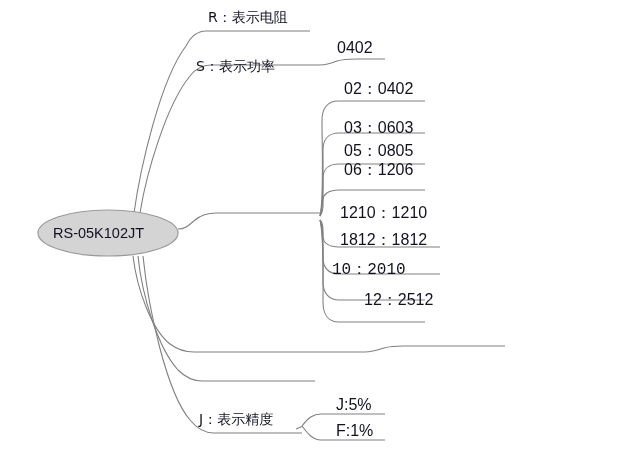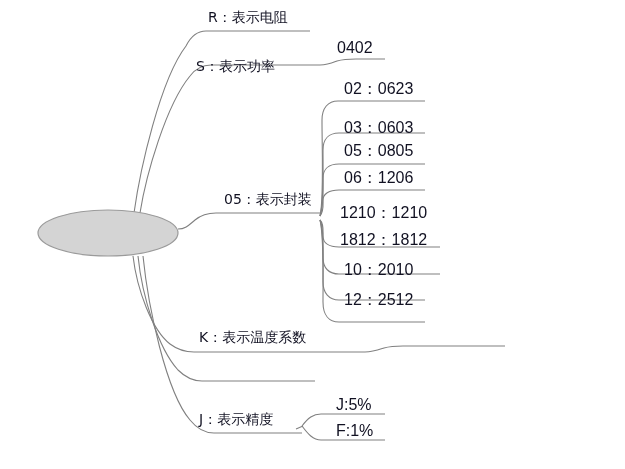--- a/index.html
+++ b/index.html
@@ -95,38 +95,37 @@
 
     <path class="branch-line" d="M 302,426 C 308,418 313,414 321,414 L 385,414"></path>
 
     <path class="branch-line" d="M 302,426 C 308,434 313,440 321,440 L 385,440"></path>
 
     <path class="branch-line" d="M 296,429 L 303,426"></path>
 
     <ellipse class="root-ellipse" cx="108" cy="233" rx="70" ry="23"></ellipse>
   </svg>
 
+  <div class="root-label" style="left:53px; top:225px;">RS-05K102JT</div>
 
   <div class="mm-label cjk" style="left:208px; top:10px;text-align:center;">R：表示电阻</div>
 
   <div class="mm-label cjk" style="left:196px; top:44px;margin-top:15px;">S：表示功率</div>
 
   <div class="mm-label num" style="left:337px; top:40px;">0402</div>
 
-  <div class="mm-label cjk" style="left:224px; top:192px;">05：表示封装</div>
 
-  <div class="mm-label num" style="left:344px; top:81px;">02：0623</div>
+  <div class="mm-label num" style="left:344px; top:81px;">02：0402</div>
   <div class="mm-label num" style="left:344px; top:120px;">03：0603</div>
   <div class="mm-label num" style="left:344px; top:143px;">05：0805</div>
-  <div class="mm-label num" style="left:344px; top:170px;">06：1206</div>
+  <div class="mm-label num" style="left:344px; top:162px;">06：1206</div>
   <div class="mm-label num" style="left:340px; top:205px;">1210：1210</div>
   <div class="mm-label num" style="left:340px; top:232px;">1812：1812</div>
-  <div class="mm-label num" style="left:344px; top:262px;">10：2010</div>
-  <div class="mm-label num" style="left:344px; top:292px;">12：2512</div>
+  <div class="mm-label num" style="left:332px; top:262px;font-family:Liberation Mono, monospace;">10：2010</div>
+  <div class="mm-label num" style="left:364px; top:292px;">12：2512</div>
 
-  <div class="mm-label cjk" style="left:199px; top:330px;">K：表示温度系数</div>
 
 
   <div class="mm-label cjk" style="left:199px; top:412px;">J：表示精度</div>
   <div class="mm-label num" style="left:336px; top:397px;">J:5%</div>
   <div class="mm-label num" style="left:336px; top:423px;">F:1%</div>
 
 </div>
 
 </body></html>

